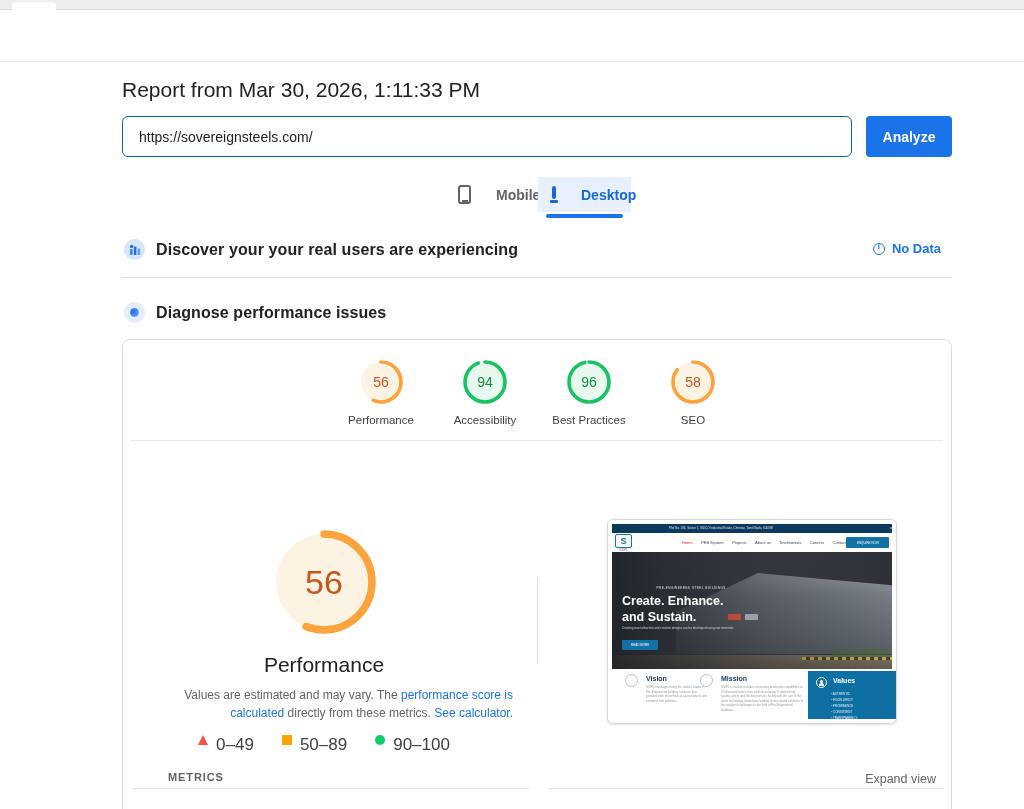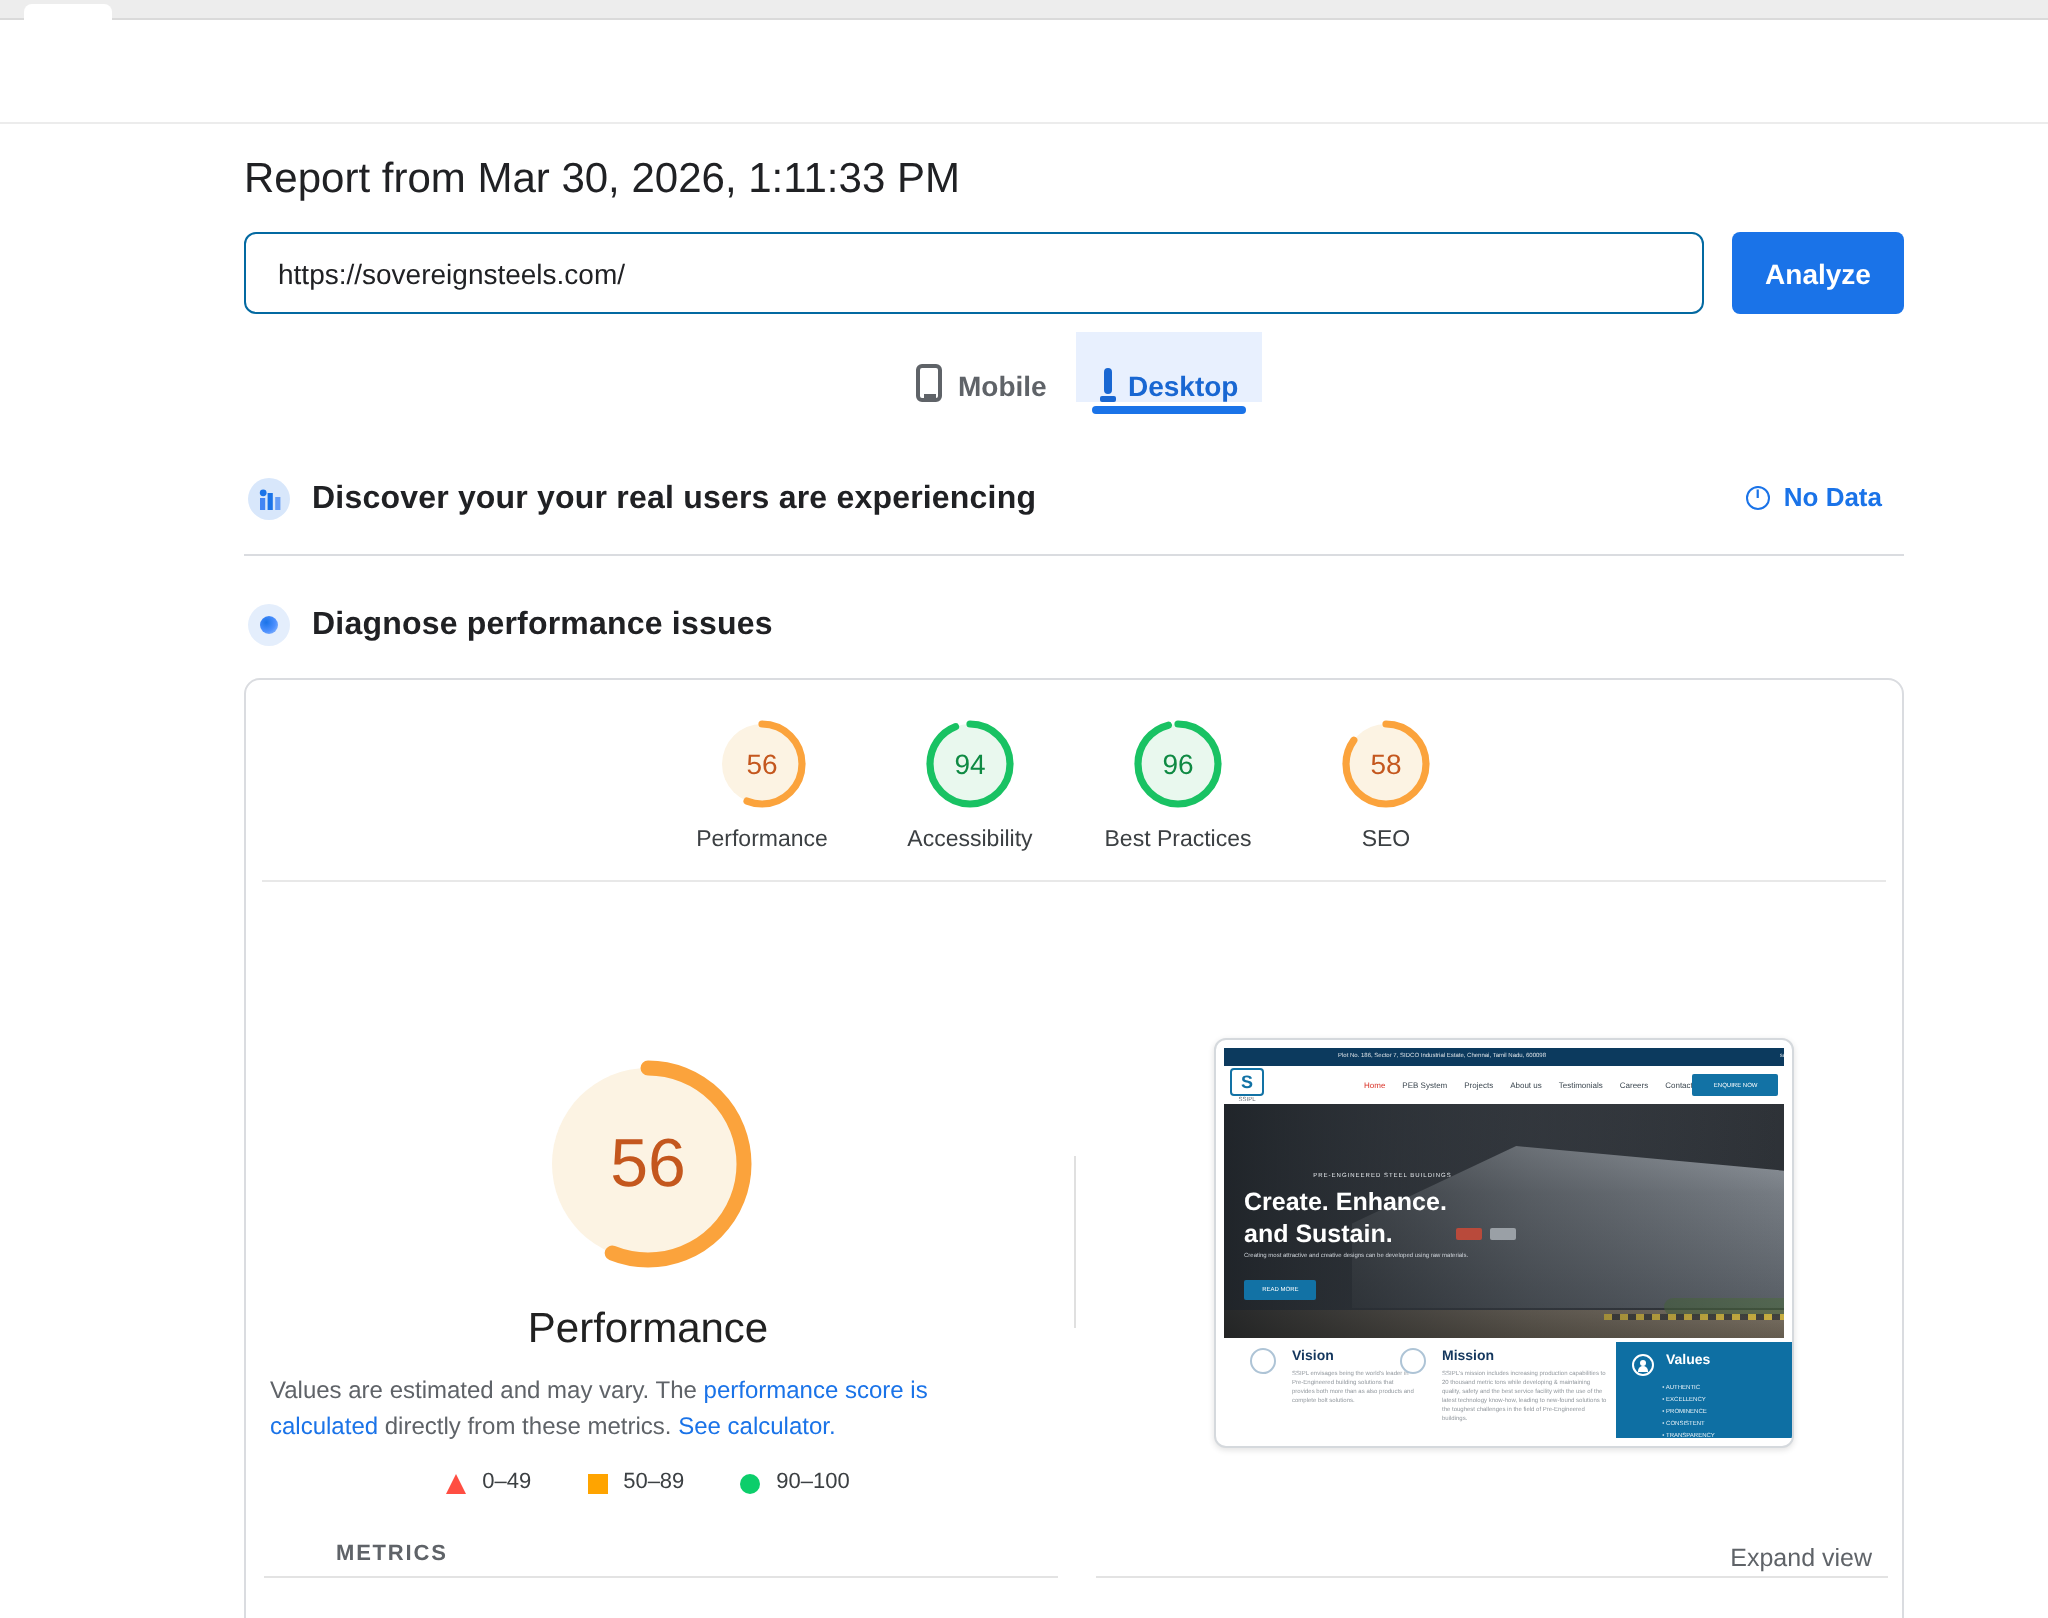--- a/index.html
+++ b/index.html
@@ -12,21 +12,21 @@
   #chrome-toolbar{position:absolute;left:0;top:10px;width:1024px;height:51px;background:#fff;border-bottom:1px solid #ececec;}
 
   
   #report-title{position:absolute;left:122px;top:78px;font-size:21px;color:#202124;}
   #url-input{position:absolute;left:122px;top:116px;width:730px;height:41px;box-sizing:border-box;
              border:1px solid #0369a1;border-radius:6px;padding:0 16px;font:14px "Liberation Sans",sans-serif;color:#202124;outline:none;}
   #analyze-btn{position:absolute;left:866px;top:116px;width:86px;height:41px;background:#1a73e8;border:none;
                border-radius:4px;color:#fff;font:600 14px "Liberation Sans",sans-serif;cursor:pointer;}
 
   
-  .devtab{position:absolute;top:166px;height:35px;display:flex;align-items:flex-end;gap:8px;padding:0 14px;
+  .devtab{position:absolute;top:177px;height:35px;display:flex;align-items:center;gap:25px;padding:0 14px;
           font-size:14px;font-weight:600;cursor:pointer;box-sizing:border-box;}
   #tab-mobile{left:444px;color:#5f6368;}
   #tab-desktop{left:538px;width:93px;background:#e8f0fe;color:#1967d2;}
   #tab-desktop::after{content:"";position:absolute;left:8px;right:8px;bottom:-6px;height:4px;background:#1a73e8;border-radius:4px;}
   .phone-icon{width:9px;height:15px;border:2px solid #5f6368;border-radius:3px;position:relative;}
   .phone-icon::after{content:"";position:absolute;bottom:0.5px;left:1.5px;right:1.5px;height:2px;background:#5f6368;}
   .laptop-icon{width:15px;height:9px;border:2px solid #1967d2;border-radius:2px;position:relative;margin-bottom:4px;}
   .laptop-icon::after{content:"";position:absolute;left:-4px;right:-4px;bottom:-6px;height:3px;background:#1967d2;border-radius:1px;}
 
   
@@ -50,24 +50,24 @@
   .gauge-wrap{position:relative;width:46px;height:46px;}
   .gauge-num{position:absolute;inset:0;display:flex;align-items:center;justify-content:center;font-size:14px;font-weight:500;}
   .gauge-label{margin-top:9px;font-size:11.5px;color:#3c4043;text-align:center;white-space:nowrap;}
   #card-divider{position:absolute;left:8px;top:100px;width:812px;height:1px;background:#e8e8e8;}
   #v-divider{position:absolute;left:414px;top:238px;width:1px;height:86px;background:#e0e0e0;}
 
   
   #main-gauge{position:absolute;left:145px;top:186px;width:112px;height:112px;}
   .big-num{position:absolute;inset:0;display:flex;align-items:center;justify-content:center;font-size:34px;}
   #main-gauge-label{position:absolute;left:0;top:313px;width:402px;text-align:center;font-size:21px;color:#212121;}
-  #disclaimer{position:absolute;left:12px;top:346px;width:378px;text-align:left;font-size:12px;line-height:18px;color:#5f6368;}
+  #disclaimer{position:absolute;left:12px;top:346px;width:378px;text-align:right;font-size:12px;line-height:18px;color:#5f6368;}
   .dlink{color:#1a73e8;cursor:pointer;}
   #legend{position:absolute;left:0;top:395px;width:402px;display:flex;justify-content:center;align-items:center;gap:28px;}
-  .legend-item{display:flex;align-items:flex-end;gap:8px;font-size:11px;color:#3c4043;}
+  .legend-item{display:flex;align-items:flex-start;gap:8px;font-size:17px;color:#3c4043;}
   .shape-triangle{width:0;height:0;border-left:5.5px solid transparent;border-right:5.5px solid transparent;border-bottom:10px solid #ff4e42;}
   .shape-square{width:10px;height:10px;}
   .shape-circle{width:10px;height:10px;border-radius:50%;}
 
   
   #metrics-label{position:absolute;left:9px;top:431px;font-size:11px;font-weight:700;letter-spacing:.9px;color:#5f6368;padding-left:36px;}
   #expand-view{position:absolute;right:15px;top:432px;font-size:12.5px;color:#5f6368;cursor:pointer;}
   #bottom-div-left{position:absolute;left:9px;top:448px;width:397px;height:1px;background:#e3e3e3;}
   #bottom-div-right{position:absolute;left:425px;top:448px;width:396px;height:1px;background:#e3e3e3;}
 

